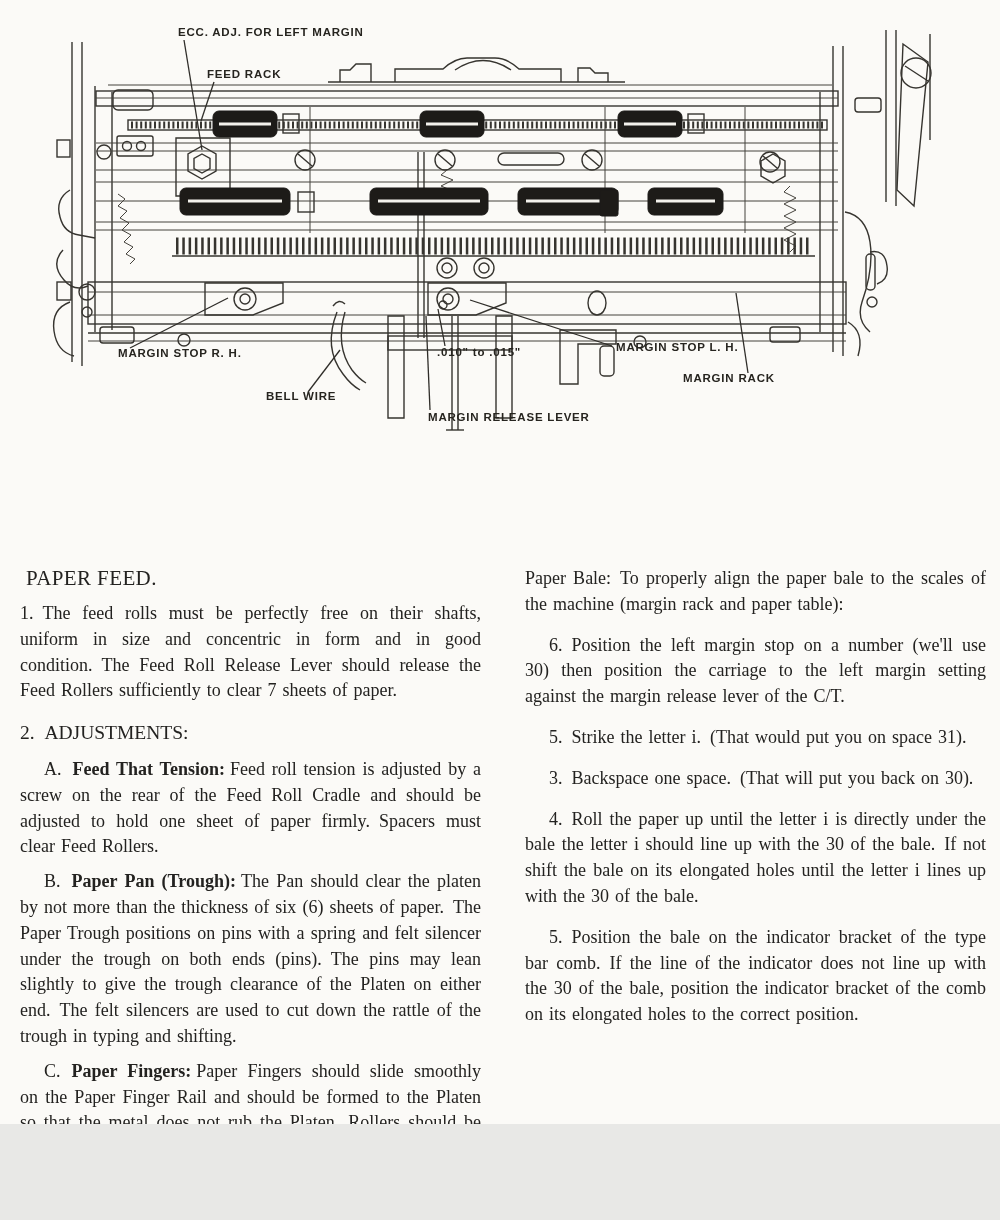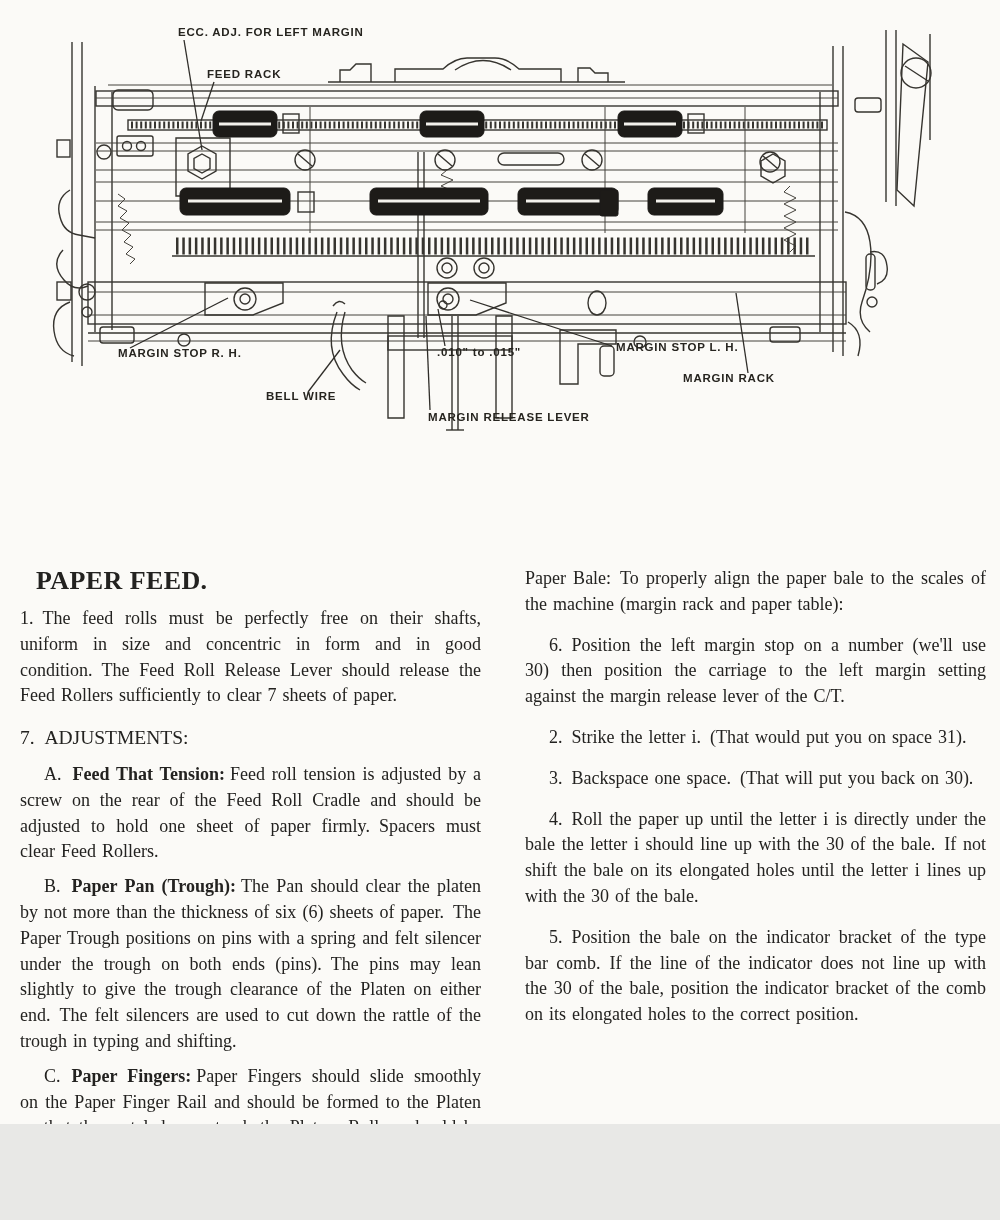--- a/index.html
+++ b/index.html
@@ -17,21 +17,21 @@
   .diagram text{
     font-family:"Liberation Sans", sans-serif;
     font-size:11.5px;font-weight:600;letter-spacing:.8px;fill:#26241f;
   }
   .columns{
     position:absolute;top:566px;left:20px;width:966px;
     display:flex;gap:44px;
   }
   .col{flex:1;min-width:0;}
   .col h2{
-    margin:0 0 10px 16px;font-size:26px;font-weight:bold;letter-spacing:.4px;
+    margin:0 0 10px 6px;font-size:21px;font-weight:normal;letter-spacing:.4px;
   }
   .p{
     margin:0 0 9px 0;font-size:18px;line-height:25.8px;
     text-align:justify;word-spacing:1.5px;
   }
   .p.section{margin-top:16px;margin-bottom:11px;font-size:19.5px;}
   .p.indent{text-indent:24px;}
   .p.step{text-indent:24px;margin-top:15px;margin-bottom:0;}
   .p .prefix{margin-right:11px;}
   .p b{margin-right:5px;}
@@ -232,32 +232,32 @@
       <text x="616" y="351">MARGIN STOP L. H.</text>
       <text x="683" y="382">MARGIN RACK</text>
     </g>
   </svg>
 
   <div class="columns">
 
     <div class="col col-left">
       <h2>PAPER FEED.</h2>
       <p class="p">1. The feed rolls must be perfectly free on their shafts, uniform in size and concentric in form and in good condition. The Feed Roll Release Lever should release the Feed Rollers sufficiently to clear 7 sheets of paper.</p>
-      <p class="p section">7. ADJUSTMENTS:</p>
+      <p class="p section">2. ADJUSTMENTS:</p>
 
       <p class="p indent"><span class="prefix">A.</span><b>Feed That Tension:</b><span>Feed roll tension is adjusted by a screw on the rear of the Feed Roll Cradle and should be adjusted to hold one sheet of paper firmly. Spacers must clear Feed Rollers.</span></p>
 
       <p class="p indent"><span class="prefix">B.</span><b>Paper Pan (Trough):</b><span>The Pan should clear the platen by not more than the thickness of six (6) sheets of paper. The Paper Trough positions on pins with a spring and felt silencer under the trough on both ends (pins). The pins may lean slightly to give the trough clearance of the Platen on either end. The felt silencers are used to cut down the rattle of the trough in typing and shifting.</span></p>
 
       <p class="p indent"><span class="prefix">C.</span><b>Paper Fingers:</b><span>Paper Fingers should slide smoothly on the Paper Finger Rail and should be formed to the Platen so that the metal does not rub the Platen. Rollers should be free. Specify left or right hand finger in ordering.</span></p>
     </div>
 
     <div class="col col-right">
       <p class="p intro">Paper Bale: To properly align the paper bale to the scales of the machine (margin rack and paper table):</p>
       <p class="p step">6. Position the left margin stop on a number (we'll use 30) then position the carriage to the left margin setting against the margin release lever of the C/T.</p>
-      <p class="p step">2. Strike the letter i. (That would put you on space 31).</p>
+      <p class="p step">5. Strike the letter i. (That would put you on space 31).</p>
       <p class="p step">3. Backspace one space. (That will put you back on 30).</p>
       <p class="p step">4. Roll the paper up until the letter i is directly under the bale the letter i should line up with the 30 of the bale. If not shift the bale on its elongated holes until the letter i lines up with the 30 of the bale.</p>
       <p class="p step">5. Position the bale on the indicator bracket of the type bar comb. If the line of the indicator does not line up with the 30 of the bale, position the indicator bracket of the comb on its elongated holes to the correct position.</p>
     </div>
 
   </div>
 </div>
 
 </body></html>

